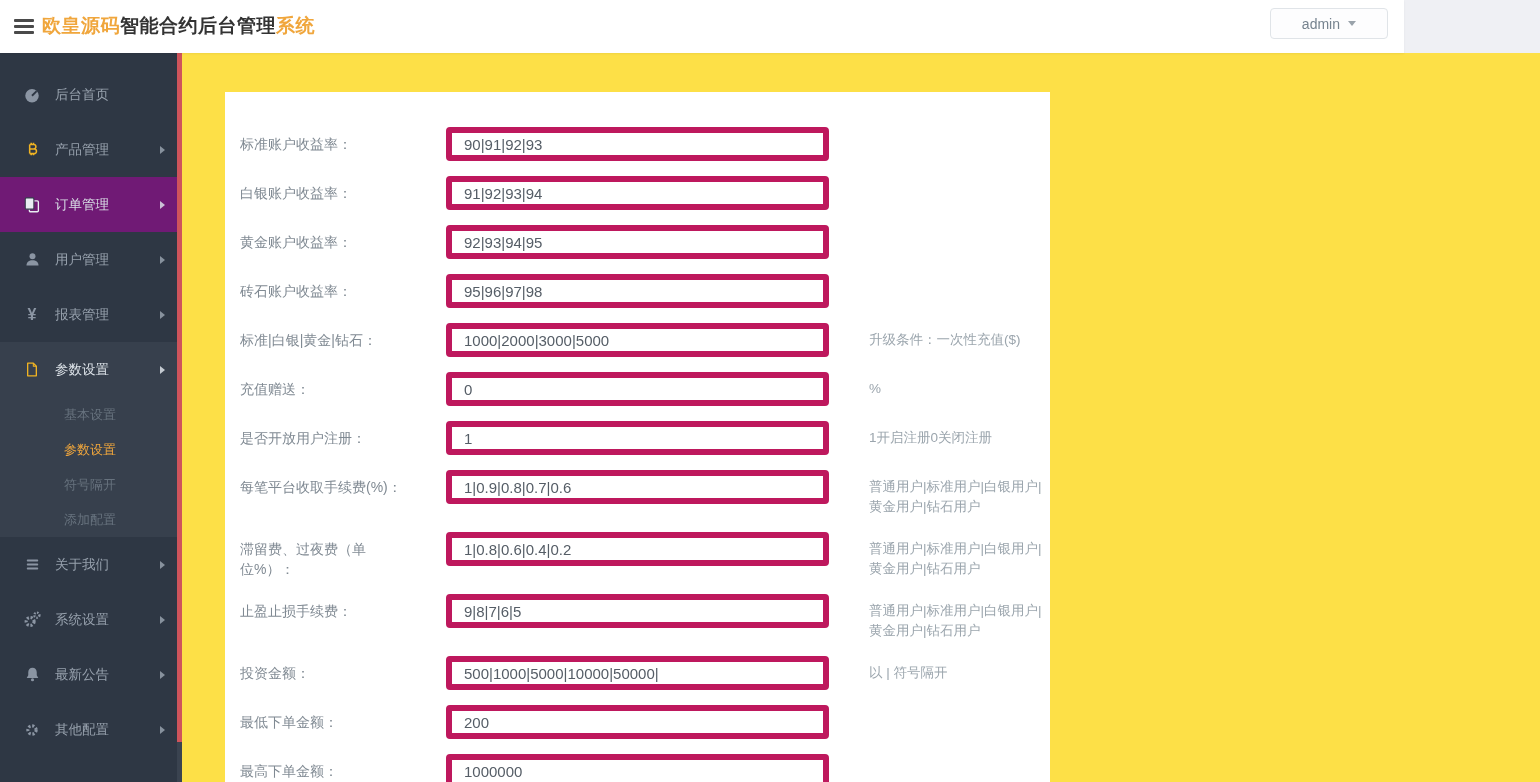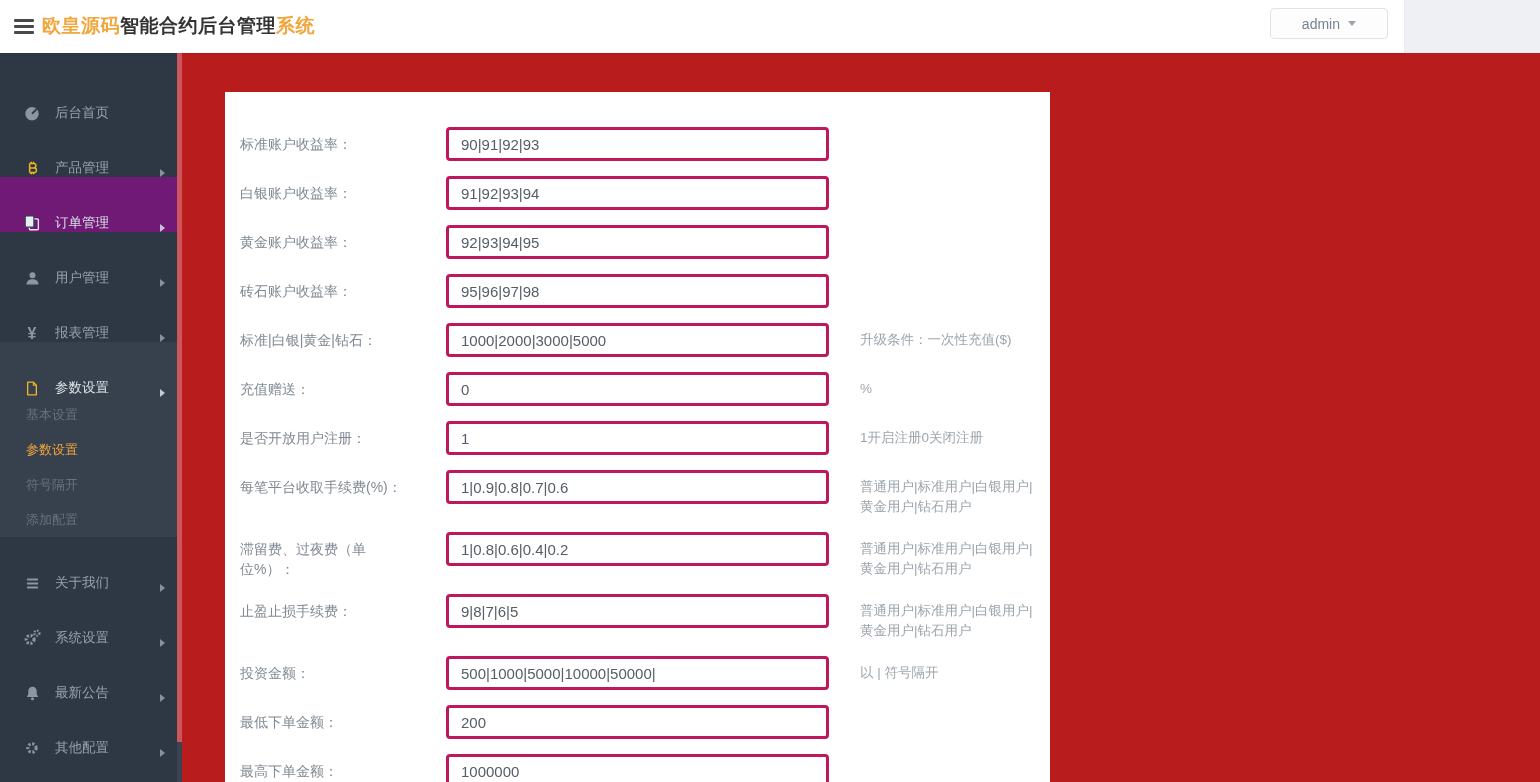--- a/index.html
+++ b/index.html
@@ -22,49 +22,49 @@
                border:1px solid #e0e4e8; border-radius:4px; background:#fdfdfe;
                color:#76838f; font-size:14px; display:flex; align-items:center; gap:8px; cursor:pointer; }
   .caret-down { width:0; height:0; border-left:4px solid transparent;
                 border-right:4px solid transparent; border-top:5px solid #9aa3ab; }
 
   
   .sidebar { position:absolute; top:53px; left:0; bottom:0; width:182px; background:#2e3744; }
   .s-track { position:absolute; right:0; top:0; bottom:0; width:5px; background:#3a4350; }
   .s-thumb { position:absolute; right:0; top:0; width:5px; height:689px; background:#cf545b; }
   .s-list { padding-top:14px; }
-  .s-item { height:55px; display:flex; align-items:flex-end; padding-left:22px;
+  .s-item { height:55px; display:flex; align-items:center; padding-left:22px;
             color:#97a1ad; font-size:13.5px; cursor:pointer; }
   .s-item.lit { background:#701a75; color:#d9dfe6; }
   .s-icon { width:20px; margin-right:13px; display:flex; justify-content:center;
             align-items:center; color:#8b95a3; flex:none; }
   .s-item.lit .s-icon { color:#e8edf2; }
   .s-icon.amber { color:#f0b323 !important; }
   .s-icon .yen { font-size:16px; font-weight:bold; line-height:1; }
   .chev { margin-left:auto; margin-right:17px; width:0; height:0;
           border-left:5px solid currentColor; border-top:4px solid transparent;
           border-bottom:4px solid transparent; opacity:.85; flex:none; }
   .open-block { background:#37404d; }
   .open-block .s-item { color:#dde3e9; }
-  .s-sub-item { height:35px; line-height:35px; padding-left:26px; font-size:13px;
+  .s-sub-item { height:35px; line-height:35px; padding-left:64px; font-size:13px;
                 color:#67727e; cursor:pointer; }
   .s-sub-item.active { color:#f0a63c; }
 
   
   .main { position:absolute; left:182px; top:53px; right:0; bottom:0;
-          background:#b91c1c; overflow:hidden; }
+          background:#fde047; overflow:hidden; }
   .card { position:absolute; left:43px; top:39px; width:825px; height:880px;
           background:#fff; padding:35px 0 0 15px; }
   .f-row { display:flex; align-items:flex-start; margin-bottom:15px; }
   .f-label { width:166px; padding:7px 40px 0 0; font-size:14px; color:#808a93;
              line-height:20px; flex:none; box-sizing:content-box; }
-  .f-input { width:383px; height:34px; border:3px solid #be185d; border-radius:4px;
+  .f-input { width:383px; height:34px; border:6px solid #be185d; border-radius:4px;
              padding:0 12px; font-size:15px; color:#555d66; background:#fff;
              font-family:inherit; outline:none; flex:none; }
-  .f-hint { width:178px; margin-left:31px; padding-top:7px; font-size:13.5px;
+  .f-hint { width:178px; margin-left:40px; padding-top:7px; font-size:13.5px;
             color:#9ba5ad; line-height:20px; }
 </style>
 </head>
 <body>
 
 <div class="header">
   <div class="burger">
     <div></div>
       <div></div>
       <div></div>

